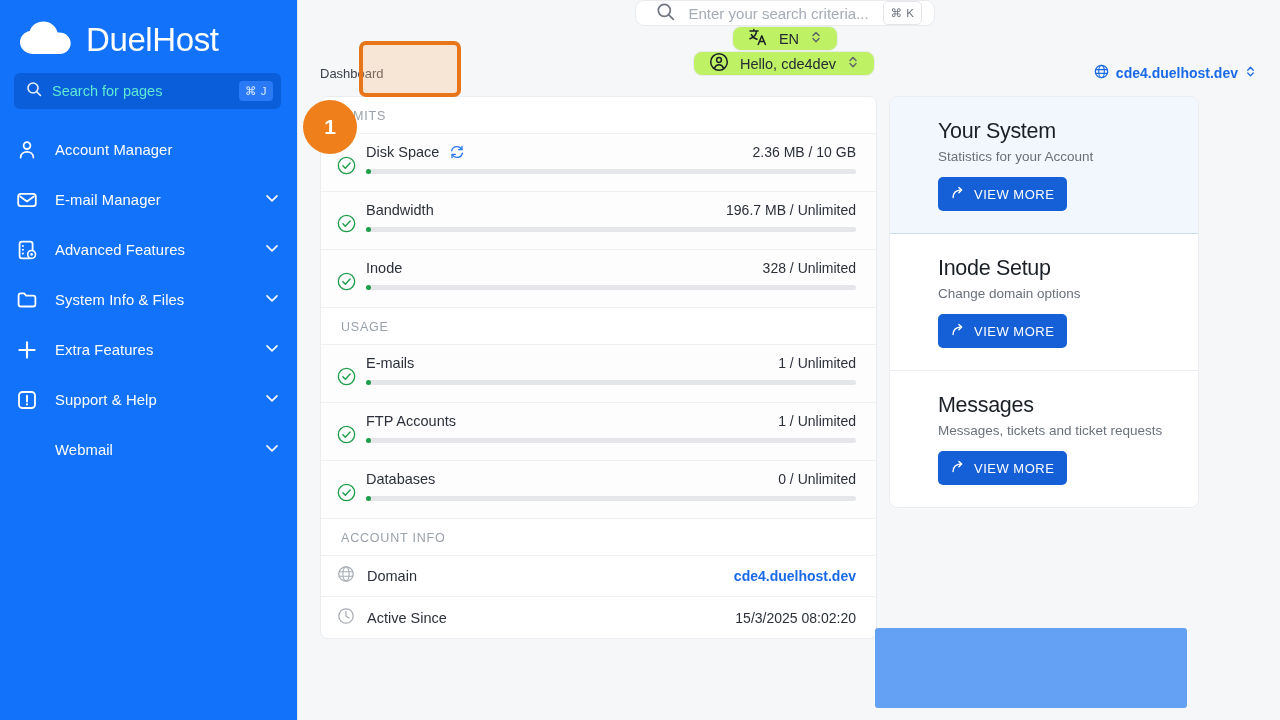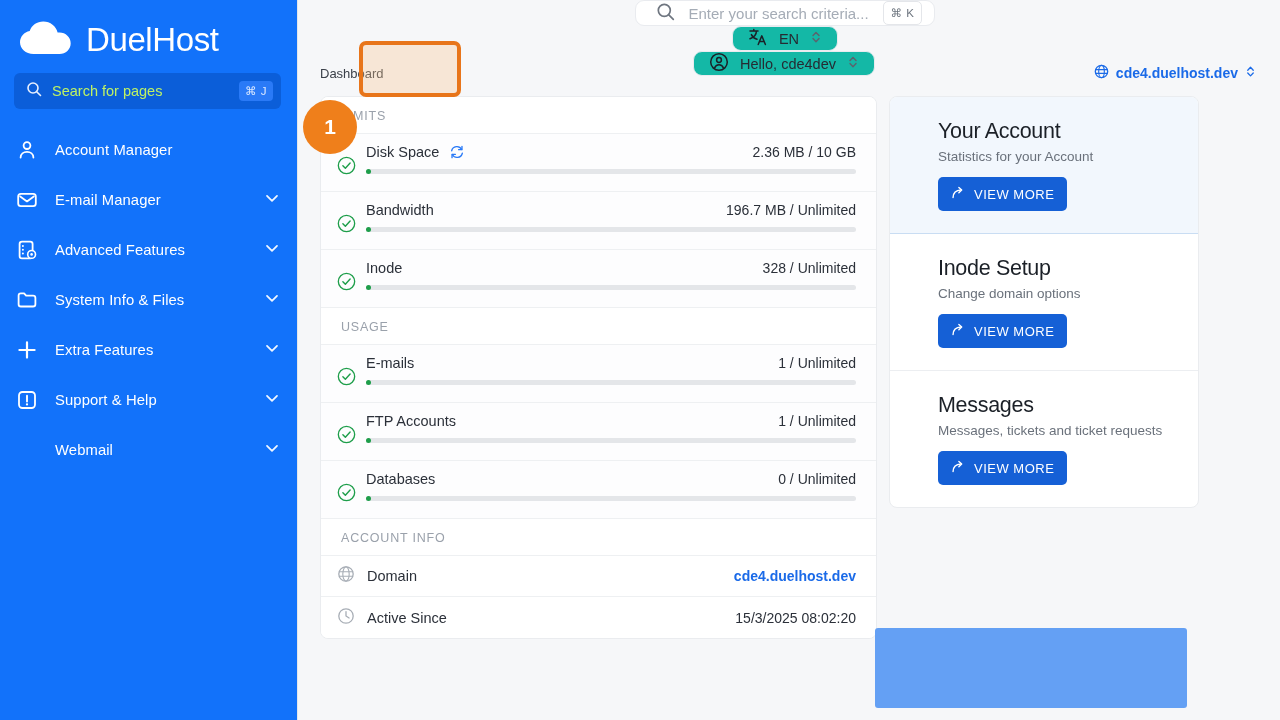--- a/index.html
+++ b/index.html
@@ -28,21 +28,21 @@
   .side-search {
     margin: 11px 16px 0 14px;
     height: 36px;
     background: #0b5ed9;
     border-radius: 6px;
     display: flex; align-items: center;
     padding: 0 8px 0 12px;
     gap: 10px;
   }
   .side-search .mag { flex: none; }
-  .side-search-text { color: #bef264; font-size: 14.5px; flex: 1; }
+  .side-search-text { color: #5eead4; font-size: 14.5px; flex: 1; }
   .kbd-side {
     background: #2a7af7; color: #dce9ff;
     font-size: 11.5px; border-radius: 4px;
     padding: 3px 6px; letter-spacing: 0.5px;
   }
   .nav { margin-top: 16px; }
   .nav-item {
     height: 50px; display: flex; align-items: center;
     padding: 0 16px 0 16px; gap: 17px; cursor: pointer;
   }
@@ -76,21 +76,21 @@
     padding: 0 12px 0 20px;
     margin-right: 8px;
   }
   .search-ph { color: #a5acb6; font-size: 15px; flex: 1; }
   .kbd-top {
     border: 1px solid #e4e6ea; border-radius: 5px;
     color: #6d757f; font-size: 11.5px; padding: 4px 7px;
     letter-spacing: 0.5px; background: #fff;
   }
   .pill {
-    height: 50px; background: #14b8a6;
+    height: 50px; background: #bef264;
     border: 1px solid #e9ebef; border-radius: 9px;
     display: flex; align-items: center; gap: 11px;
     padding: 0 15px; margin-right: 8px;
     font-size: 14.5px; color: #262b33;
   }
   .pill:last-child { margin-right: 10px; }
   .updown { flex: none; }
 
   
   .crumbrow {
@@ -529,21 +529,21 @@
           </span>
           <span class="info-name">Active Since</span>
           <span class="info-val">15/3/2025 08:02:20</span>
         </div>
 
       </div>
 
       <div class="panel-right">
 
         <div class="card active">
-          <div class="card-title">Your Account</div>
+          <div class="card-title">Your System</div>
           <div class="card-sub">Statistics for your Account</div>
           <button class="btn-view">
             <span>
               <svg width="15" height="15" viewBox="0 0 16 16">
                   <path d="M2.2 13.4C2.4 8.4 5.6 5.6 10.6 5.4" fill="none" stroke="#fff" stroke-width="1.5" stroke-linecap="round"></path>
                   <path d="M8.4 2.6l3 2.8-3 2.8" fill="none" stroke="#fff" stroke-width="1.5" stroke-linecap="round" stroke-linejoin="round"></path>
                 </svg>
             </span>
             <span>VIEW MORE</span>
           </button>

